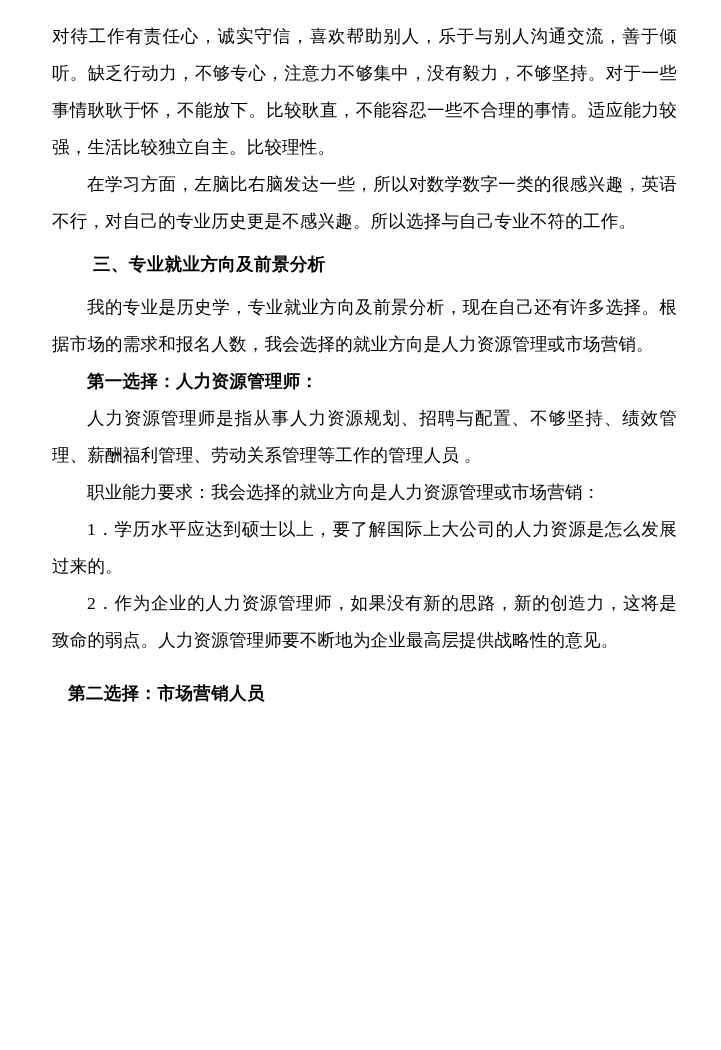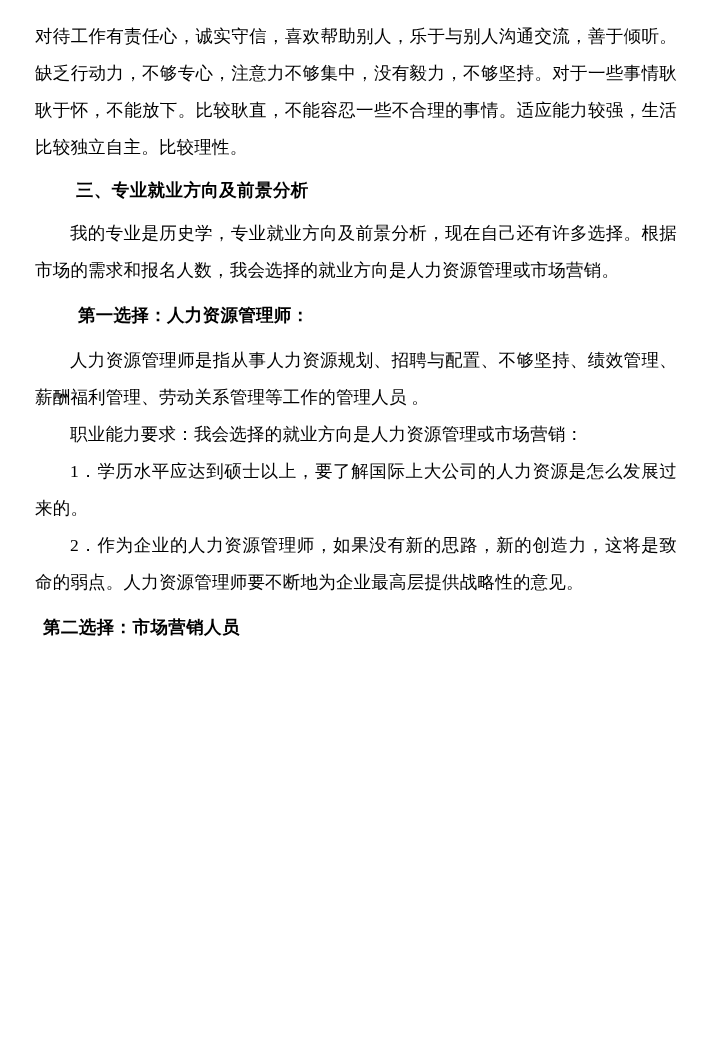--- a/index.html
+++ b/index.html
@@ -12,21 +12,21 @@
     height: 1050px;
     font-family: "Liberation Serif", "DejaVu Serif", serif;
     color: #000000;
     overflow: hidden;
   }
   .page {
     position: relative;
     width: 721px;
     height: 1050px;
     box-sizing: border-box;
-    padding: 18px 44px 0 35px;
+    padding: 18px 44px 0 52px;
     background: #ffffff;
   }
   .doc-body {
     font-size: 17.5px;
     line-height: 37px;
   }
   p.para {
     margin: 0;
     text-align: justify;
     text-justify: inter-ideograph;
@@ -35,38 +35,39 @@
   p.indent {
     text-indent: 2em;
   }
   p.heading {
     margin: 6px;
     font-weight: bold;
     text-indent: 2em;
     letter-spacing: 0.4px;
   }
   p.heading-flush {
-    margin: 8px;
+    margin: 16px;
     font-weight: bold;
     text-indent: 0;
     letter-spacing: 0.4px;
   }
   p.sub-bold {
-    margin: 8px;
+    margin: 0;
     font-weight: bold;
     text-indent: 2em;
     letter-spacing: 0.3px;
   }
 </style>
 </head>
 <body>
 
 <div class="page">
   <div class="doc-body">
     <p class="para">对待工作有责任心，诚实守信，喜欢帮助别人，乐于与别人沟通交流，善于倾听。缺乏行动力，不够专心，注意力不够集中，没有毅力，不够坚持。对于一些事情耿耿于怀，不能放下。比较耿直，不能容忍一些不合理的事情。适应能力较强，生活比较独立自主。比较理性。</p>
+    <p class="para indent">在学习方面，左脑比右脑发达一些，所以对数学数字一类的很感兴趣，英语不行，对自己的专业历史更是不感兴趣。所以选择与自己专业不符的工作。</p>
     <p class="heading">三、专业就业方向及前景分析</p>
     <p class="para indent">我的专业是历史学，专业就业方向及前景分析，现在自己还有许多选择。根据市场的需求和报名人数，我会选择的就业方向是人力资源管理或市场营销。</p>
     <p class="sub-bold">第一选择：人力资源管理师：</p>
     <p class="para indent">人力资源管理师是指从事人力资源规划、招聘与配置、不够坚持、绩效管理、薪酬福利管理、劳动关系管理等工作的管理人员 。</p>
     <p class="para indent">职业能力要求：我会选择的就业方向是人力资源管理或市场营销：</p>
     <p class="para indent">1．学历水平应达到硕士以上，要了解国际上大公司的人力资源是怎么发展过来的。</p>
     <p class="para indent">2．作为企业的人力资源管理师，如果没有新的思路，新的创造力，这将是致命的弱点。人力资源管理师要不断地为企业最高层提供战略性的意见。</p>
     <p class="heading-flush">第二选择：市场营销人员</p>
   </div>
 </div>

